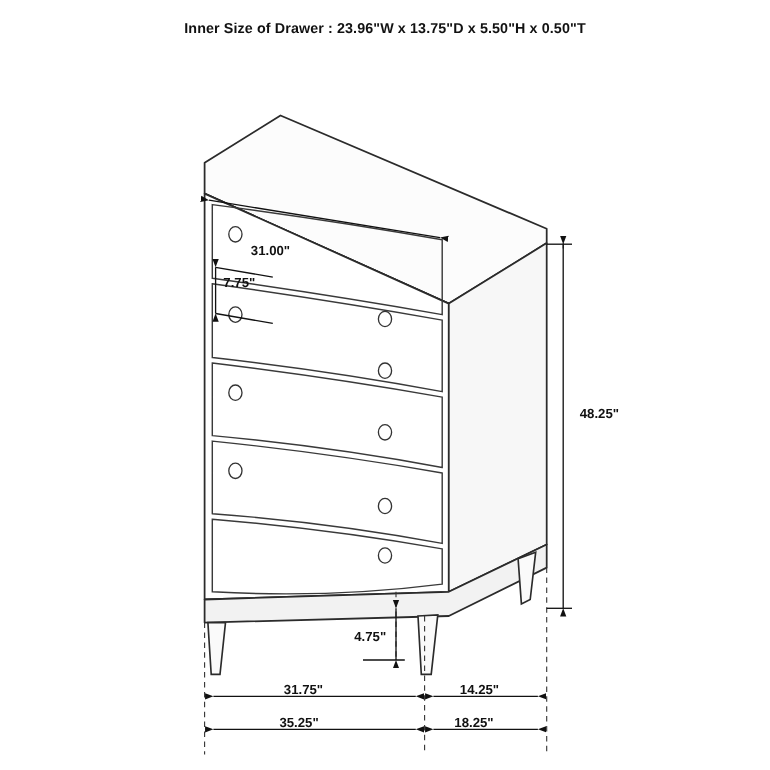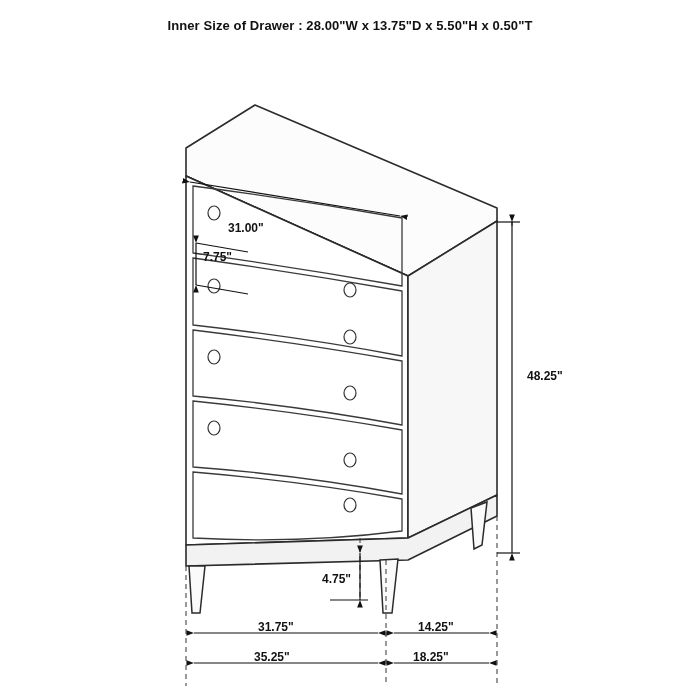--- a/index.html
+++ b/index.html
@@ -44,21 +44,21 @@
     font-weight: bold;
     color: #111111;
     white-space: nowrap;
   }
 </style>
 </head>
 <body>
 
 <div id="page">
 
-  <div id="title">Inner Size of Drawer : 28.00"W x 13.75"D x 5.50"H x 0.50"T</div>
+  <div id="title">Inner Size of Drawer : 23.96"W x 13.75"D x 5.50"H x 0.50"T</div>
 
   <svg id="drawing" viewBox="0 0 700 700">
     <defs>
       <marker id="arrStart" viewBox="0 0 10 10" refX="9" refY="5" markerWidth="7" markerHeight="7" orient="auto">
         <path d="M 9 5 L 0 1.6 L 0 8.4 z" fill="#111111"></path>
       </marker>
       <marker id="arrEnd" viewBox="0 0 10 10" refX="1" refY="5" markerWidth="7" markerHeight="7" orient="auto">
         <path d="M 1 5 L 10 1.6 L 10 8.4 z" fill="#111111"></path>
       </marker>
     </defs>

